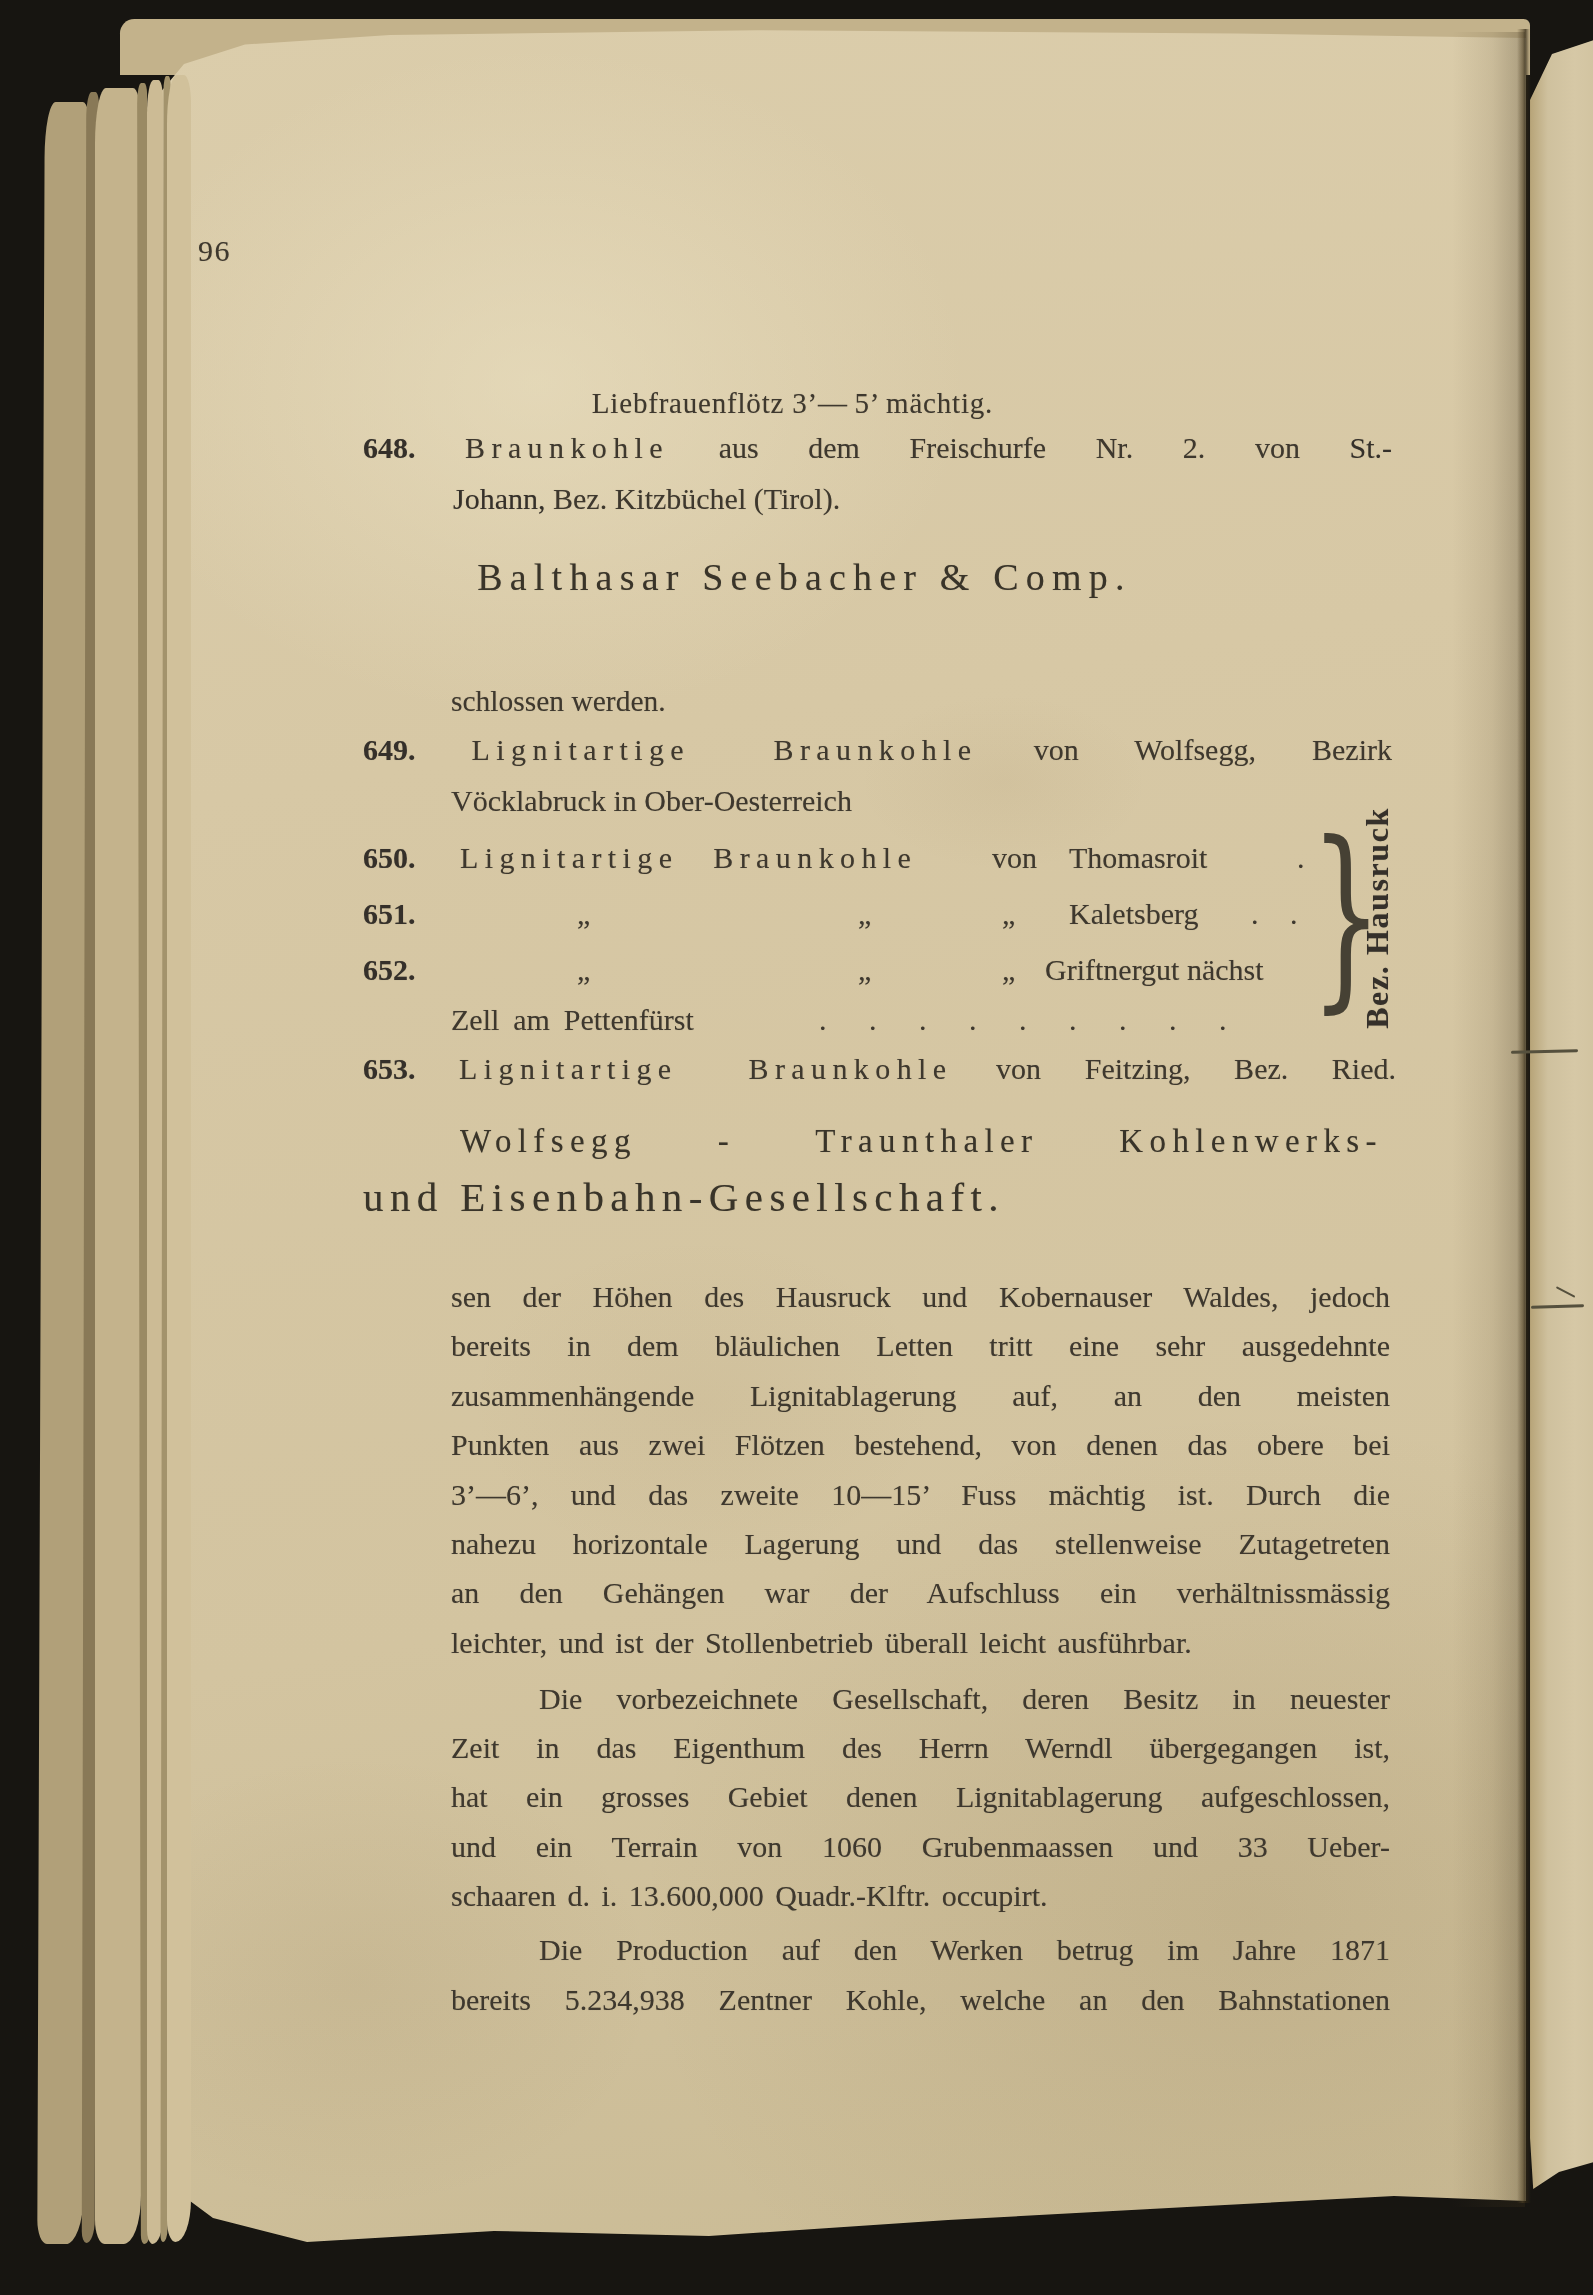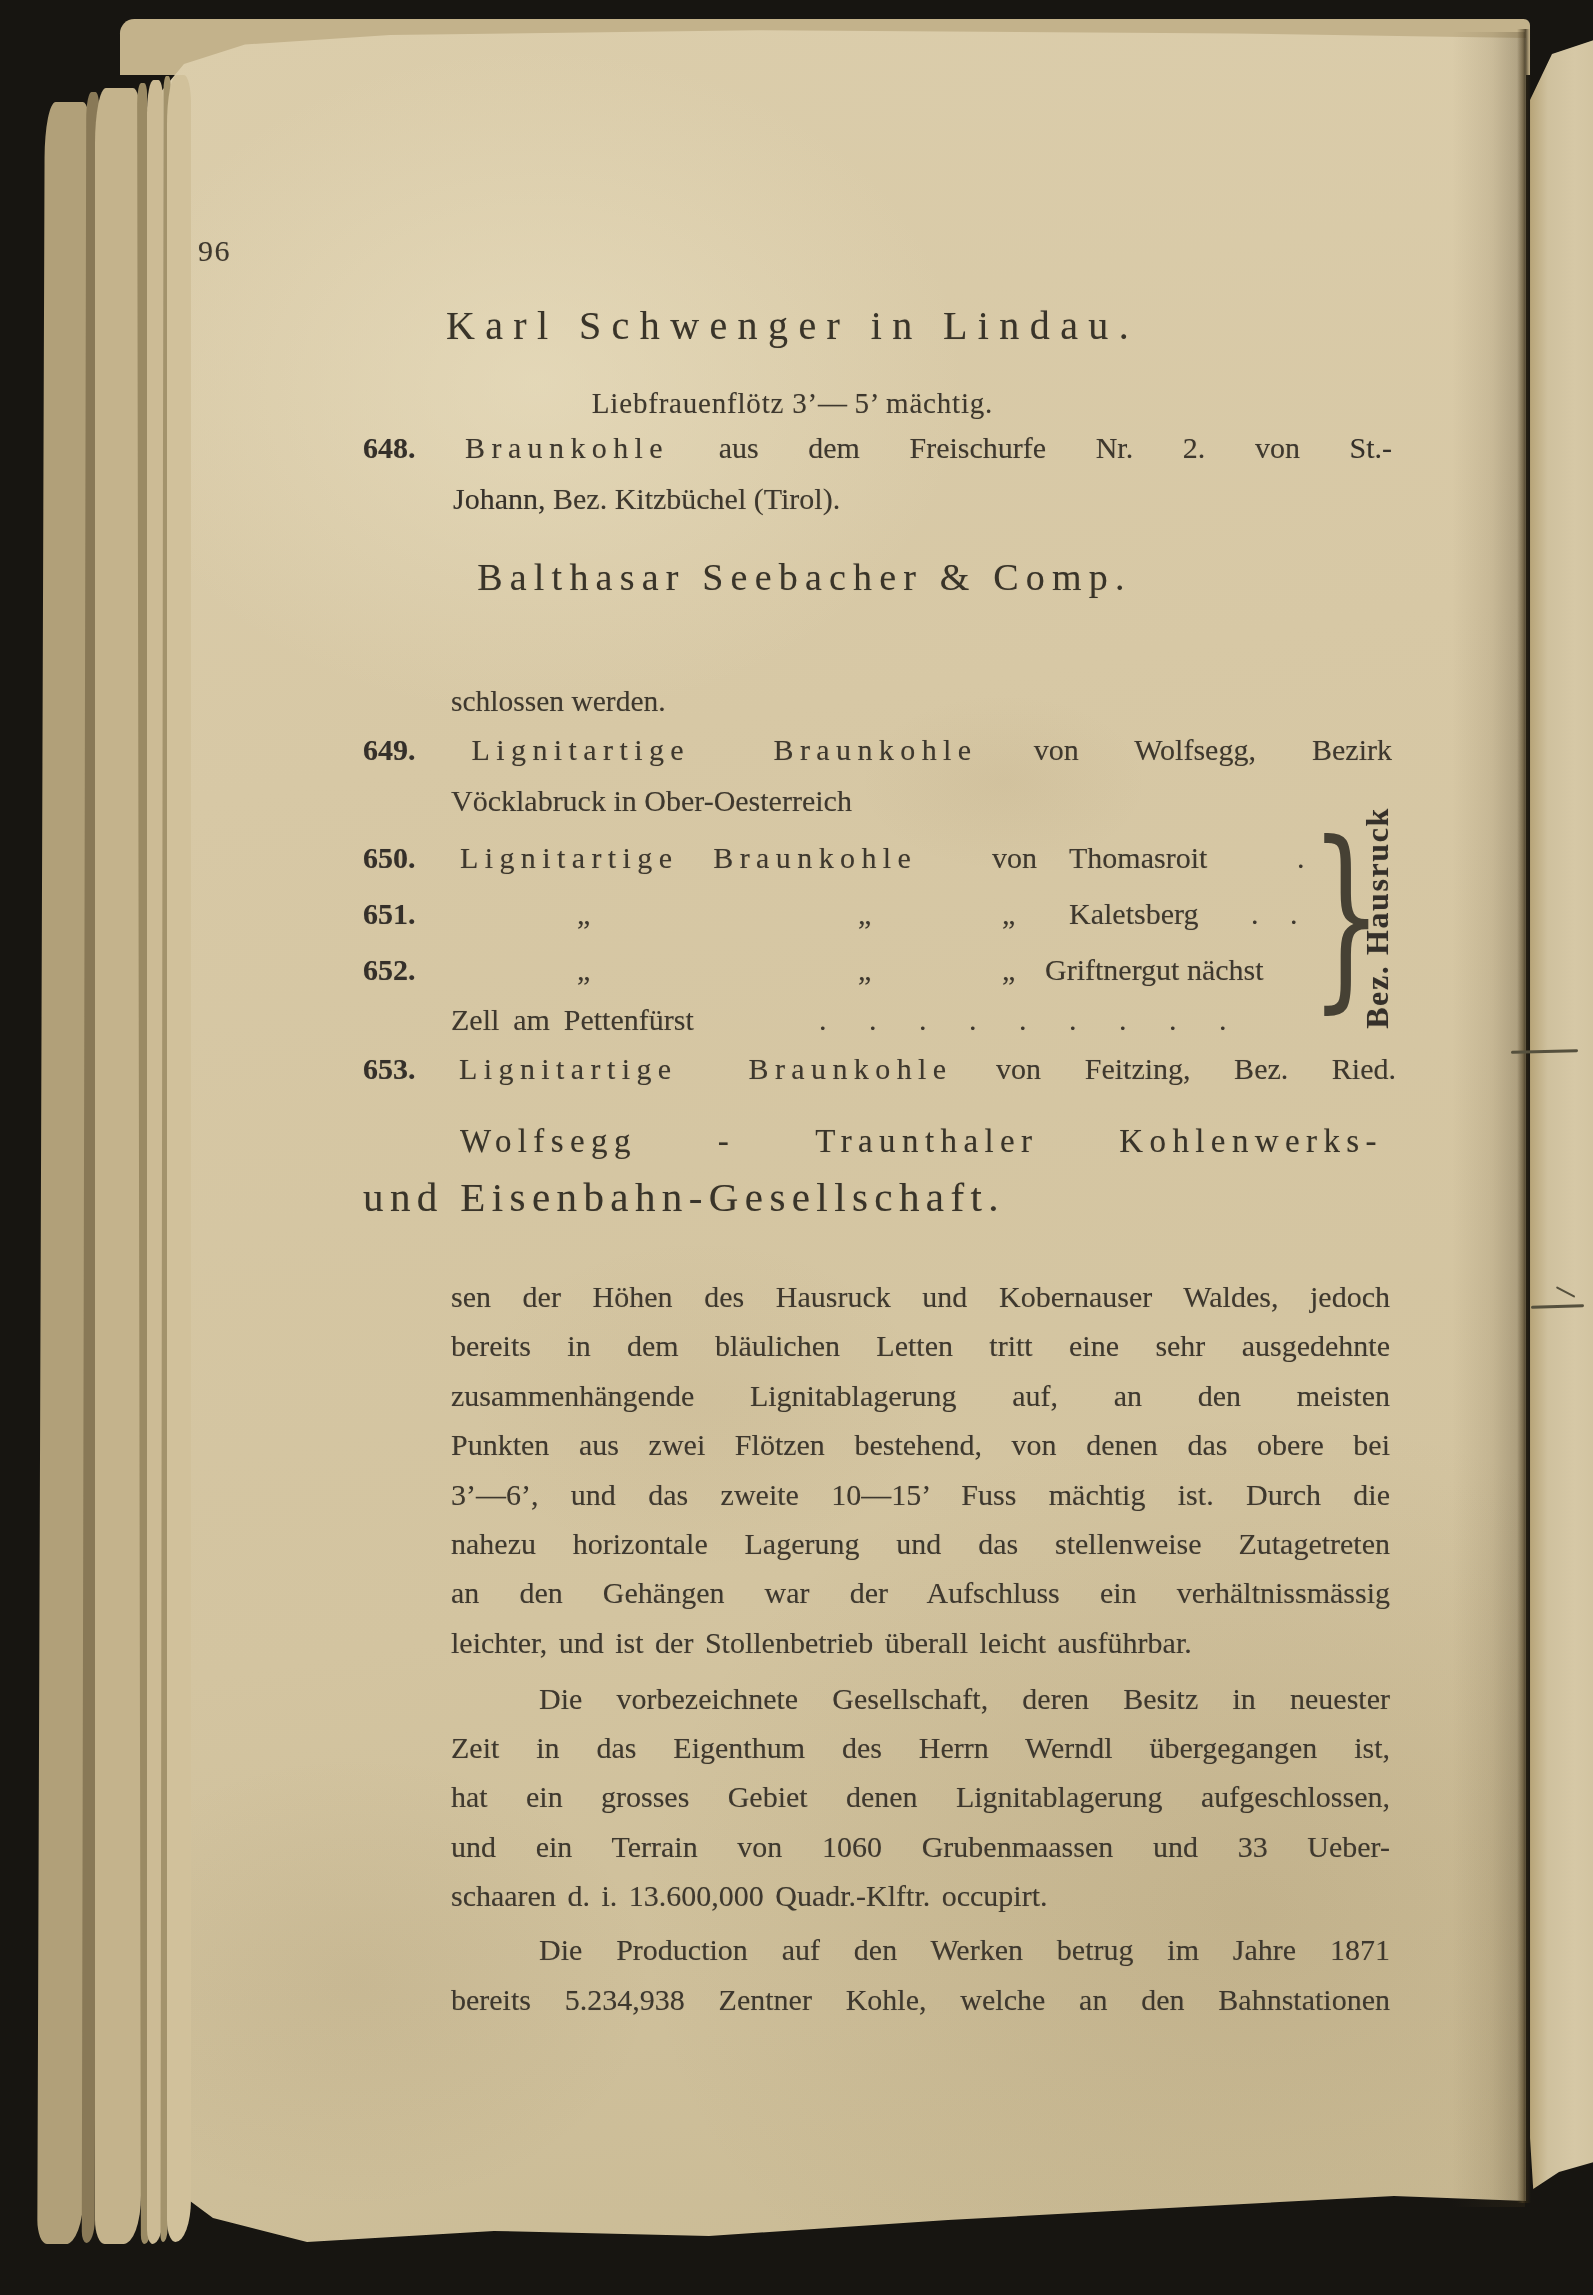--- a/index.html
+++ b/index.html
@@ -128,21 +128,20 @@
 
   <div class="right-page"></div>
   <div class="gutter-line"></div>
 
   <div class="mark mark-a"></div>
   <div class="mark mark-b"></div>
   <div class="mark mark-b2"></div>
 
   <div class="txt page-num">96</div>
 
-  <div class="txt h1 ctr">Karl Schwenger in Lindau.</div>
   <div class="txt h-sub ctr">Liebfrauenflötz 3’— 5’ mächtig.</div>
 
   <div class="txt e648-1 just wrap"><span class="num">648.</span> <span class="sperr">Braunkohle</span> <span>aus dem Freischurfe Nr. 2. von</span> <span class="b">St.-</span></div>
   <div class="txt e648-2"><span class="b">Johann,</span> <span>Bez. Kitzbüchel (Tirol).</span></div>
 
   <div class="txt h2 ctr">Balthasar Seebacher &amp; Comp.</div>
   <div class="txt seeb-2">schlossen werden.</div>
 
   <div class="txt e649-1 just wrap"><span class="num">649.</span> <span class="sperr">Lignitartige Braunkohle</span> <span>von Wolfsegg, Bezirk</span></div>
   <div class="txt e649-2">Vöcklabruck in Ober-Oesterreich</div>

